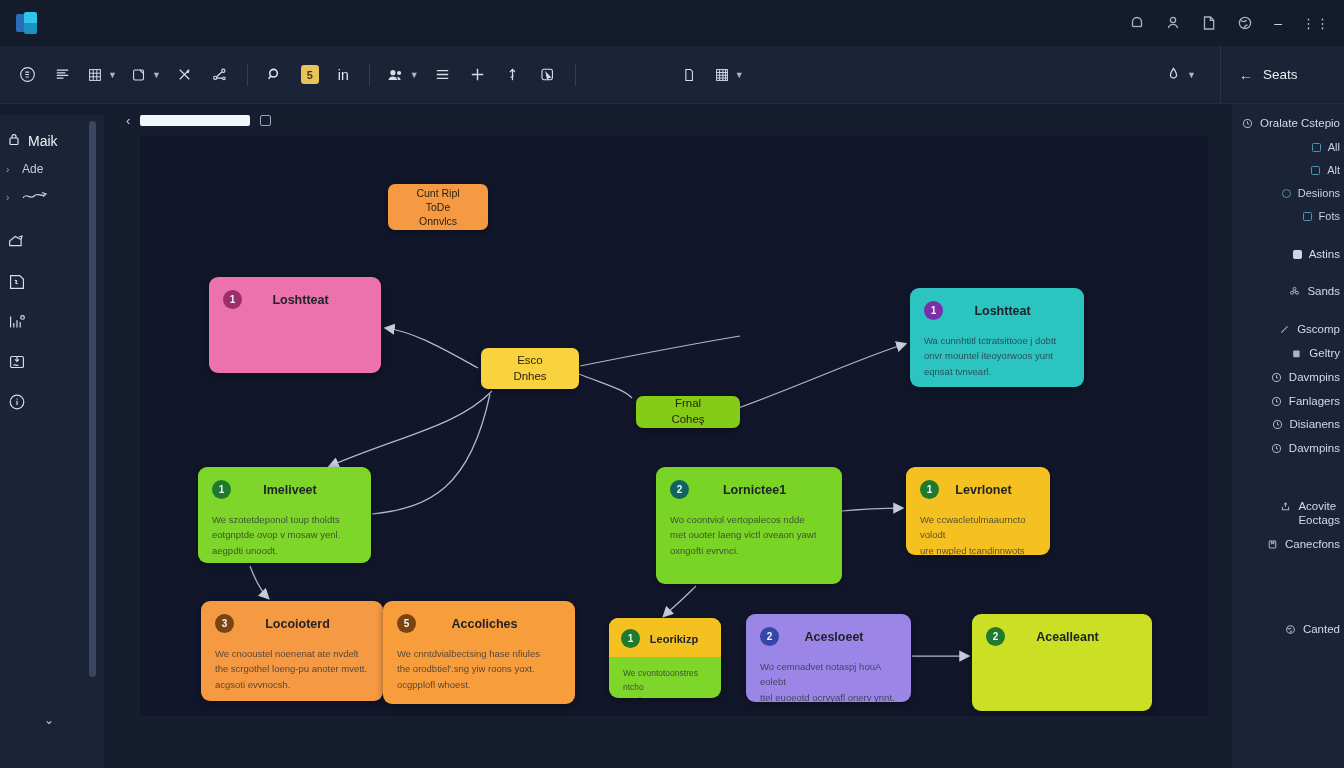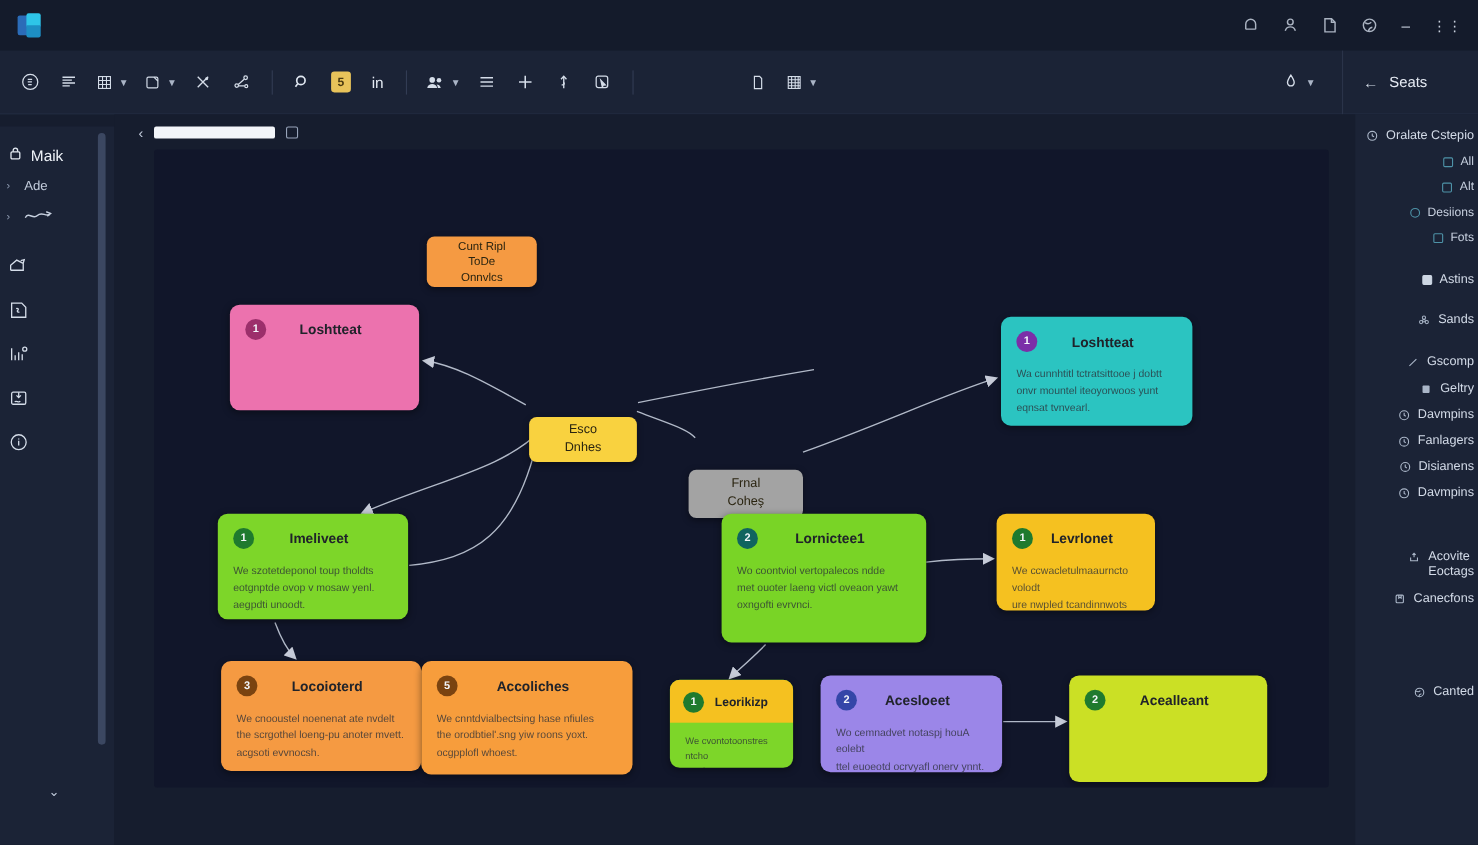--- a/index.html
+++ b/index.html
@@ -110,21 +110,21 @@
     font-size: 10px; font-weight: bold; color: #f2f6fb;
   }
   .card-title {
     flex: 1; text-align: center; font-size: 12.5px; font-weight: bold;
     color: #20232a; filter: blur(.35px); margin-right: 18px;
   }
   .card-body { font-size: 9.5px; line-height: 1.62; color: #2c3038; filter: blur(.4px); opacity: .78; }
   .pill {
     position: absolute; border-radius: 7px; display: flex; align-items: center;
     justify-content: center; font-size: 11.5px; color: #2a2410; filter: blur(.35px);
-    box-shadow: 0 2px 6px rgba(0,0,0,.35); text-align: center; line-height: 1.35; padding: 0 24px; margin-top: 31px;
+    box-shadow: 0 2px 6px rgba(0,0,0,.35); text-align: center; line-height: 1.35; padding: 0 24px;
   }
   .split-head { margin: -13px -14px 10px -14px; padding: 11px 12px 9px 12px; display: flex; align-items: center; gap: 9px; }
   .split-head .card-title { margin-right: 10px; }
 
   
   .rpanel {
     position: absolute; right: 0; top: 104px; width: 112px; height: 664px;
     background: #1b2336; padding: 8px 0 0 8px;
   }
   .rp-row {
@@ -408,21 +408,21 @@
         </div>
         <div class="card-body" style="white-space:pre-line">Wa cunnhtitl tctratsittooe j dobtt
 onvr mountel iteoyorwoos yunt
 eqnsat tvnvearl.</div>
       </div>
 
       <div class="pill" style="left:341px;top:212px;width:98px;height:41px;background:#f9d23f">
         <span>Esco Dnhes</span>
       </div>
 
-      <div class="pill" style="left:486px;top:260px;width:104px;height:44px;background:#a3a3a3">
+      <div class="pill" style="left:496px;top:260px;width:104px;height:32px;background:#84cc16">
         <span>Frnal Coheş</span>
       </div>
 
       <div class="card" style="left:58px;top:331px;width:173px;height:96px;background:#7dd629">
         <div class="card-head">
           <span class="badge" style="background:#1f7a2e">1</span>
           <span class="card-title">Imeliveet</span>
         </div>
         <div class="card-body" style="white-space:pre-line">We szotetdeponol toup tholdts
 eotgnptde ovop v mosaw yenl.

